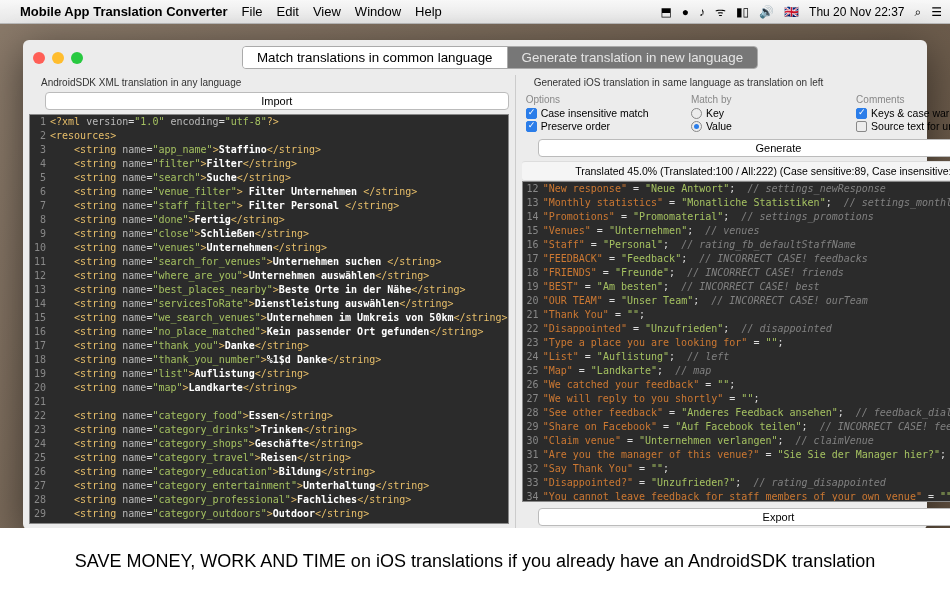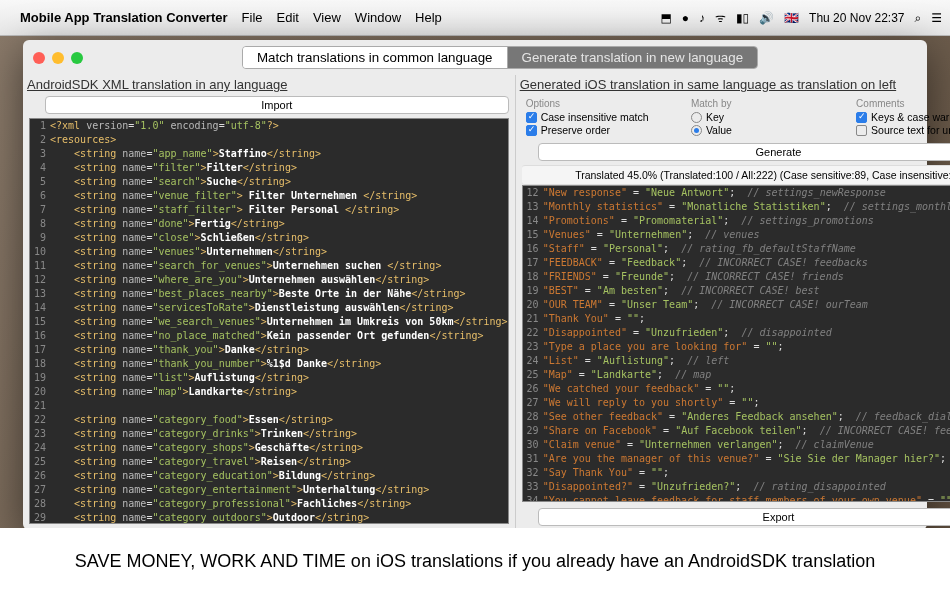--- a/index.html
+++ b/index.html
@@ -1,37 +1,37 @@
 <!DOCTYPE html>
 <html><head>
 <meta charset="utf-8">
 <style>
 * { margin: 0; padding: 0; box-sizing: border-box; }
 body { font-family: -apple-system, "Helvetica Neue", Arial, sans-serif; width: 950px; height: 594px; background: linear-gradient(135deg, #8a7a6a 0%, #5a4a3a 100%); overflow: hidden; }
-.menubar { height: 36px; background: linear-gradient(#f8f8f8, #e8e8e8); display: flex; align-items: center; padding: 0 8px; font-size: 13px; border-bottom: 1px solid #bbb; }
+.menubar { height: 24px; background: linear-gradient(#f8f8f8, #e8e8e8); display: flex; align-items: center; padding: 0 8px; font-size: 13px; border-bottom: 1px solid #bbb; }
 .menubar .apple { font-size: 14px; margin-right: 12px; }
 .menubar .appname { font-weight: bold; margin-right: 14px; }
 .menubar .menu-item { margin-right: 14px; cursor: default; }
 .menubar .right { margin-left: auto; display: flex; align-items: center; gap: 10px; font-size: 12px; }
 .window { position: absolute; top: 40px; left: 23px; width: 904px; height: 490px; background: #ececec; border-radius: 6px; box-shadow: 0 10px 40px rgba(0,0,0,0.5); display: flex; flex-direction: column; }
 .titlebar { height: 35px; display: flex; align-items: center; padding: 0 10px; }
 .traffic { display: flex; gap: 7px; }
 .traffic span { width: 12px; height: 12px; border-radius: 50%; display: block; }
 .tl-close { background: #ff5f57; }
 .tl-min { background: #ffbd2e; }
 .tl-max { background: #28c940; }
 .seg { margin: 0 auto; display: flex; border: 1px solid #aaa; border-radius: 4px; overflow: hidden; font-size: 12px; }
 .seg button { padding: 3px 14px; background: #fff; border: none; cursor: pointer; }
 .seg button.active { background: #777; color: #e5e5e5; }
 .seg button:first-child { border-right: 1px solid #aaa; }
 .panes { flex: 1; display: flex; min-height: 0; }
 .pane { display: flex; flex-direction: column; min-height: 0; }
 .pane.left { flex: 1; border-right: 1px solid #ccc; }
 .pane.right { flex: 1; }
-.pane-header { font-size: 13px; color: #333; padding: 2px 8px 4px 4px; text-decoration: underline; }
+.pane-header { font-size: 10px; color: #333; padding: 2px 8px 4px 18px; }
 .import-btn, .generate-btn, .export-btn { margin: 0 6px 4px 22px; padding: 2px 0; font-size: 11px; background: #fff; border: 1px solid #bbb; border-radius: 4px; cursor: pointer; text-align: center; }
 .options-row { display: flex; padding: 2px 10px 6px 10px; font-size: 10.5px; gap: 6px; }
 .opt-col { flex: 1; }
 .opt-col .hdr { color: #888; font-size: 10px; margin-bottom: 2px; }
 .opt-item { display: flex; align-items: center; gap: 4px; margin-bottom: 1px; }
 .radio, .checkbox { width: 11px; height: 11px; border: 1px solid #888; display: inline-block; }
 .radio { border-radius: 50%; position: relative; }
 .radio.checked::after { content: ""; position: absolute; inset: 2px; background: #2b7de9; border-radius: 50%; }
 .checkbox { border-radius: 2px; position: relative; }
 .checkbox.checked { background: #2b7de9; border-color: #2b7de9; }

